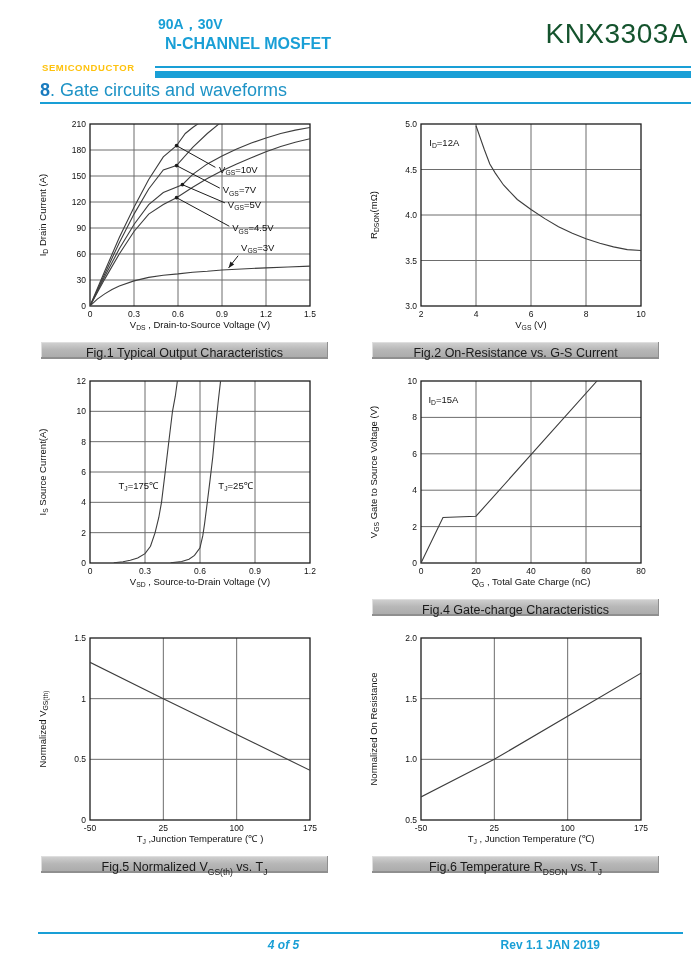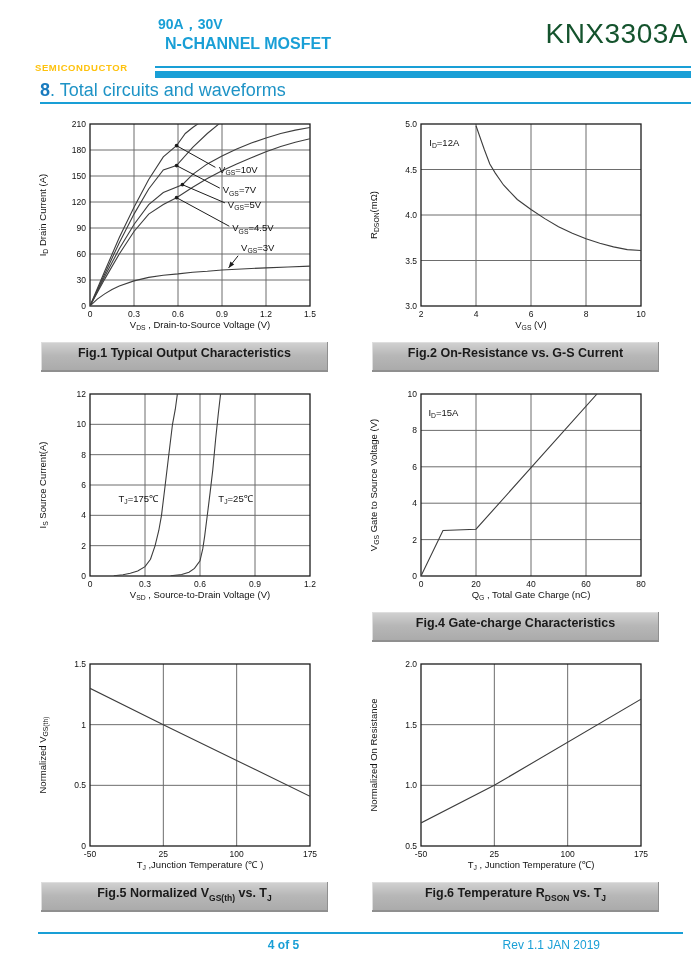--- a/index.html
+++ b/index.html
@@ -5,69 +5,69 @@
   :root{
     --cyan:#199fd6; --section_blue:#187abe; --section_teal:#1e93c6;
     --yellow:#fec20e; --ink:#1c1c1c; --caption_bg:#b5b5b5;
   }
   html,body{margin:0;padding:0;background:#e8e8e8;}
   .page{position:relative;width:700px;height:965px;background:#ffffff;margin:0 auto;
         font-family:"Liberation Sans",sans-serif;color:var(--ink);overflow:hidden;}
   
   .logo{position:absolute;left:40px;top:8px;font-size:46px;font-weight:700;
         letter-spacing:-4px;color:var(--yellow);line-height:1;}
-  .logo-sub{position:absolute;left:35px;top:62px;font-size:9.5px;font-weight:700;
+  .logo-sub{position:absolute;left:42px;top:62px;font-size:9.5px;font-weight:700;
         letter-spacing:.6px;color:var(--yellow);}
   .rating{position:absolute;left:158px;top:16px;font-size:14px;font-weight:700;color:var(--cyan);}
   .devtype{position:absolute;left:165px;top:35px;font-size:16px;font-weight:700;color:var(--cyan);}
   .part{position:absolute;right:12px;top:18px;font-size:28px;color:#14532d;letter-spacing:.5px;}
   .rule-thin{position:absolute;left:155px;right:9px;top:66px;height:2px;background:var(--cyan);}
   .rule-thick{position:absolute;left:155px;right:9px;top:71px;height:7px;background:var(--cyan);}
   .section{position:absolute;left:40px;top:80px;font-size:18px;}
   .secnum{font-weight:700;color:var(--section_blue);}
   .sectext{color:var(--section_teal);}
   .section-underline{position:absolute;left:40px;right:9px;top:102px;height:2px;background:var(--cyan);}
   
   .charts{position:absolute;top:114px;left:0;right:0;display:grid;
           grid-template-columns:1fr 1fr;column-gap:28px;row-gap:12px;padding:0 33px;}
   .cell{width:303px;}
   .plot{width:300px;height:226px;}
-  .caption{width:287px;height:30px;margin:2px auto 0 auto;line-height:22px;text-align:center;
-           font-size:12.5px;font-weight:700;color:#1a1a1a;
+  .caption{width:287px;height:17px;margin:2px auto 0 auto;line-height:22px;text-align:center;
+           font-size:12.5px;font-weight:400;color:#1a1a1a;
            background:linear-gradient(180deg,#d2d2d2 0%,#b7b7b7 45%,#a9a9a9 100%);
            box-shadow:inset -1px -2px 0 #8f8f8f, inset 1px 1px 0 #dedede;}
   .sb{font-size:68%;vertical-align:-16%;}
   
   svg{display:block;}
   .grid{stroke:#6d6d6d;stroke-width:1;}
   .frame{fill:none;stroke:#1c1c1c;stroke-width:1.3;}
   .curve{fill:none;stroke:#3d3d3d;stroke-width:1.1;}
   .leader{stroke:#1c1c1c;stroke-width:1;}
   .dot{fill:#1c1c1c;stroke:none;}
   .tick{font-size:8.5px;fill:#111;font-family:"Liberation Sans",sans-serif;}
   .ann{font-size:9.5px;fill:#111;font-family:"Liberation Sans",sans-serif;}
   .axis{font-size:9.5px;fill:#111;font-family:"Liberation Sans",sans-serif;}
   
   .footer-rule{position:absolute;left:38px;right:17px;top:932px;height:1.5px;background:var(--cyan);}
   .footer-page{position:absolute;left:0;width:567px;top:938px;text-align:center;
-               font-size:12px;font-weight:700;color:var(--cyan);}
-  .footer-rev{position:absolute;right:100px;top:938px;font-size:12px;font-weight:400;color:var(--cyan);}
+               font-size:12px;font-weight:700;color:var(--cyan);font-style:italic;}
+  .footer-rev{position:absolute;right:100px;top:938px;font-size:12px;font-weight:700;color:var(--cyan);}
 </style>
 </head>
 <body>
 
 <div class="page">
 
   <div class="logo-sub">SEMICONDUCTOR</div>
   <div class="rating">90A，30V</div>
   <div class="devtype">N-CHANNEL MOSFET</div>
   <div class="part">KNX3303A</div>
   <div class="rule-thin"></div>
   <div class="rule-thick"></div>
-  <div class="section"><span class="secnum">8</span><span class="sectext">. Total circuits and waveforms</span></div>
+  <div class="section"><span class="secnum">8</span><span class="sectext">. Gate circuits and waveforms</span></div>
   <div class="section-underline"></div>
 
   <div class="charts">
     <div class="cell">
       <div class="plot">
           <svg width="300" height="226" viewBox="0 0 300 226">
             <defs>
               <clipPath id="cp0">
                 <rect x="57" y="10" width="220" height="182"></rect>
               </clipPath>

